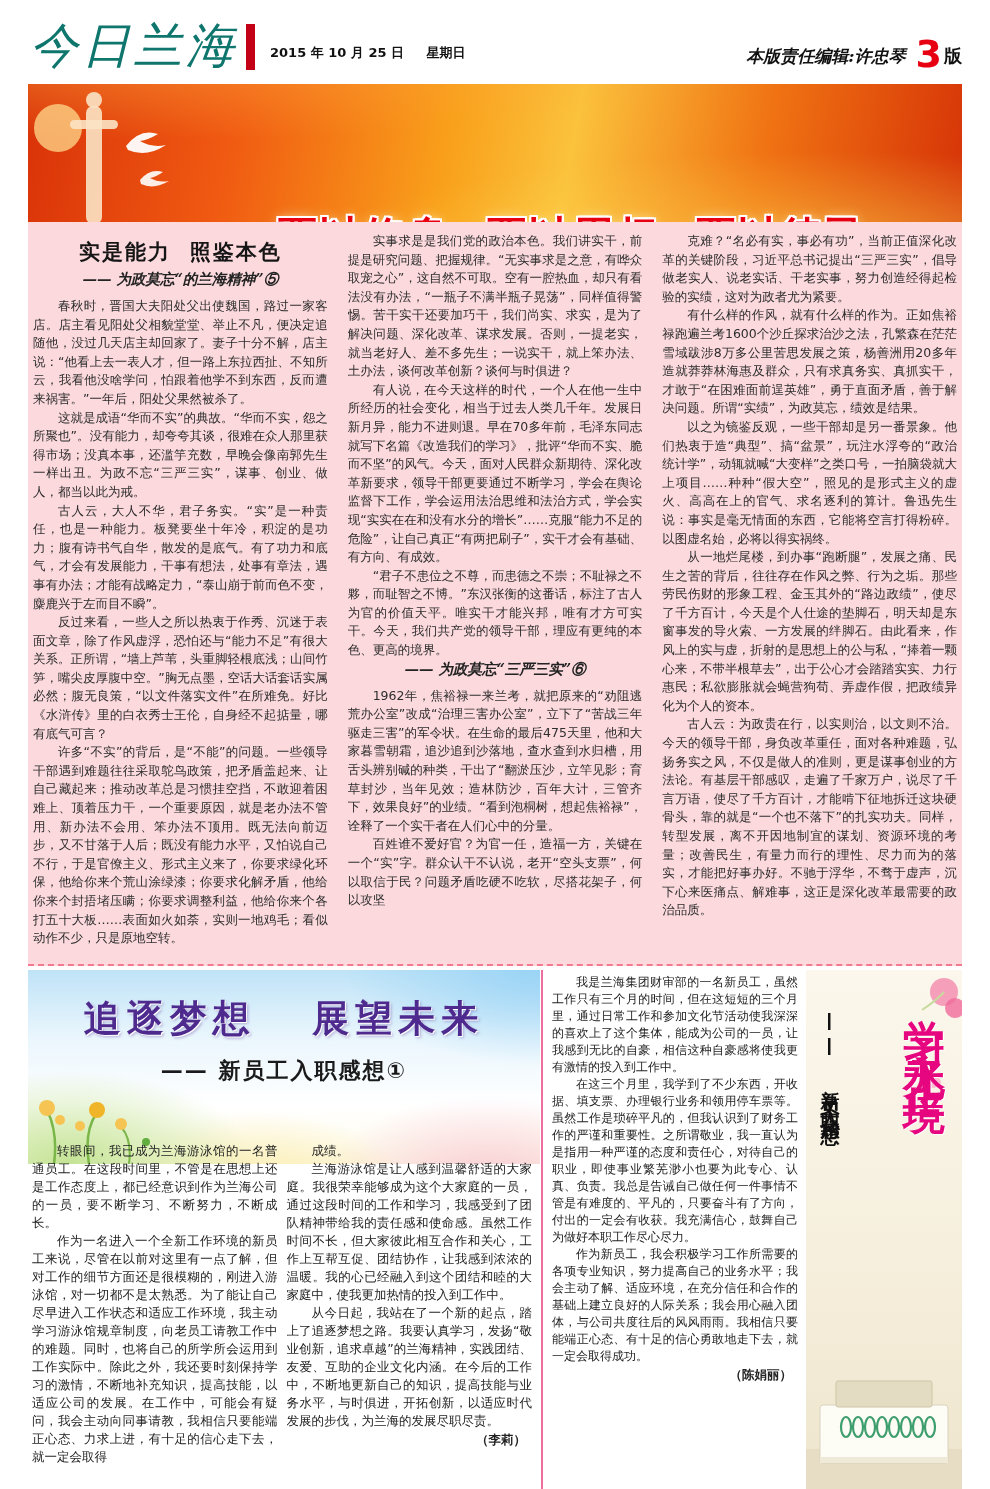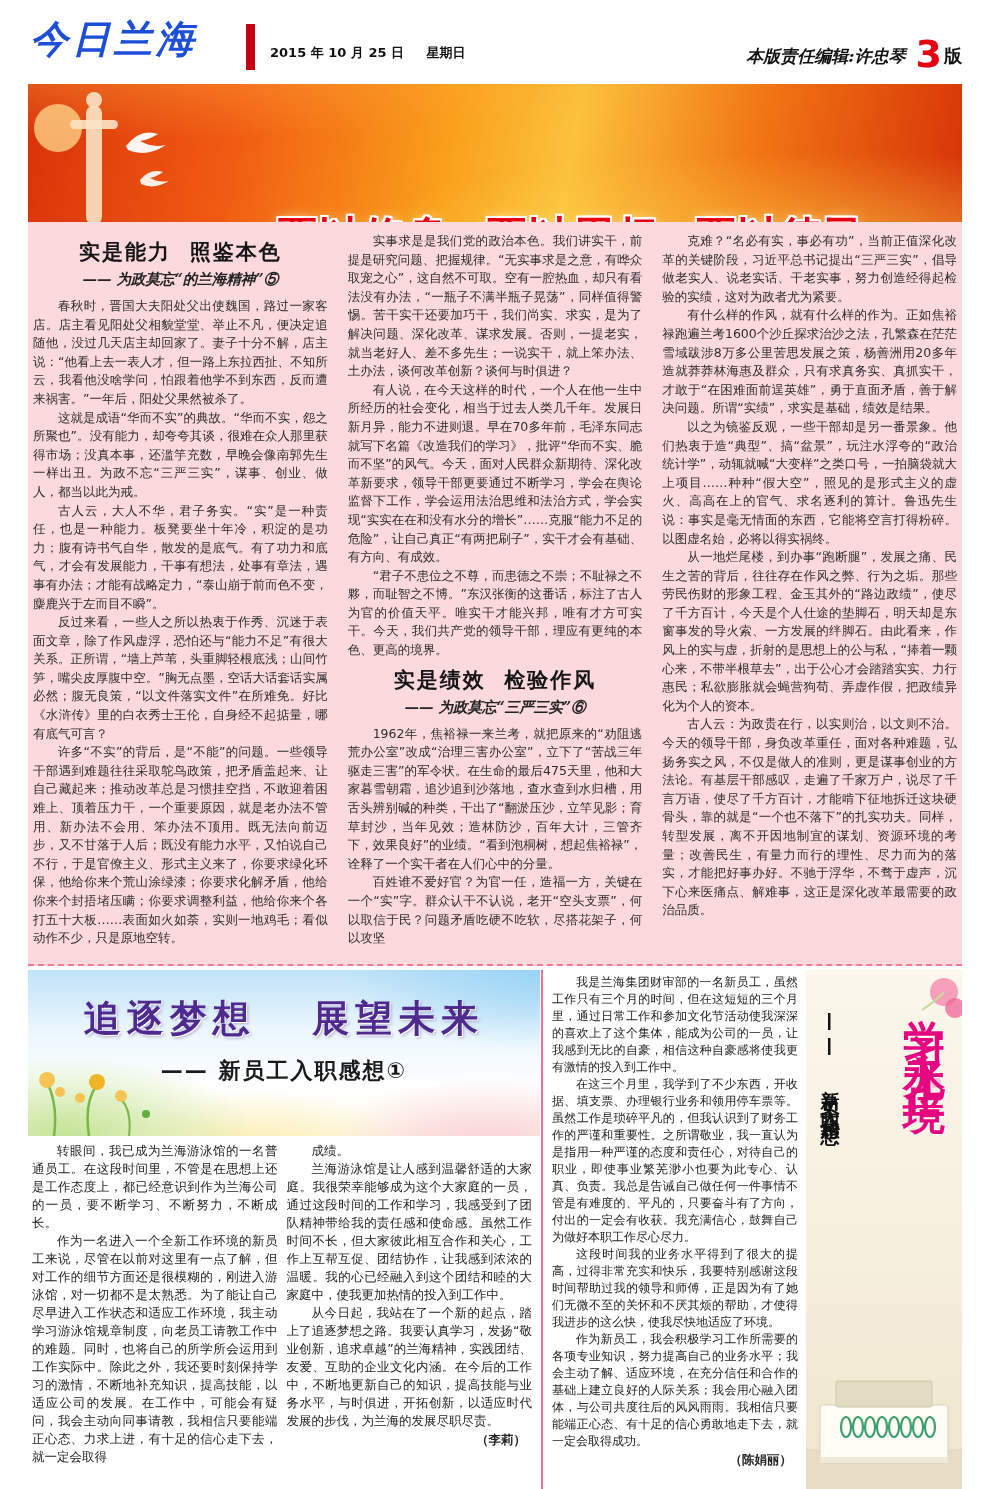--- a/index.html
+++ b/index.html
@@ -2,21 +2,21 @@
 <html><head>
 <meta charset="utf-8">
 <style>
   html,body{margin:0;padding:0;background:#ffffff;}
   .page{position:relative;width:990px;height:1489px;background:#fff;overflow:hidden;
         font-family:"DejaVu Sans",sans-serif;color:#222;}
 
   
   .masthead{position:absolute;left:28px;top:12px;width:934px;height:64px;}
   .logo{position:absolute;left:2px;top:2px;font-family:"DejaVu Serif",serif;
-        font-style:italic;font-weight:bold;font-size:38px;color:#1d4ed8;letter-spacing:4px;}
+        font-style:italic;font-weight:normal;font-size:48px;color:#0f766e;letter-spacing:4px;}
   .logo-bar{position:absolute;left:218px;top:12px;width:9px;height:46px;background:#c40017;}
   .mast-date{position:absolute;left:242px;top:32px;font-size:13px;font-weight:bold;color:#111;}
   .mast-date span{margin-right:18px;}
   .mast-right{position:absolute;right:0;bottom:4px;display:flex;align-items:flex-end;}
   .mast-editor{font-family:"DejaVu Serif",serif;font-style:italic;font-weight:bold;
                font-size:17px;color:#111;margin-right:10px;padding-bottom:4px;}
   .mast-pagenum{font-size:38px;font-weight:bold;color:#e60012;line-height:36px;}
   .mast-pagelabel{font-size:18px;font-weight:bold;color:#111;padding-bottom:4px;margin-left:2px;}
 
   
@@ -42,21 +42,21 @@
   .a-sub{margin:0 0 8px;text-align:center;font-family:"DejaVu Serif",serif;font-style:italic;
          font-weight:bold;font-size:14.5px;color:#222;}
   .acol p{margin:0;text-indent:2em;font-size:12.5px;line-height:18.6px;
           text-align:justify;color:#2d2d2d;}
 
   .divider-h{position:absolute;left:28px;top:964px;width:934px;height:0;
              border-top:2px dashed #f2798f;}
 
   
   .essay1{position:absolute;left:28px;top:970px;width:512px;height:519px;overflow:hidden;background:#fff;}
-  .essay1-header{position:relative;width:100%;height:166px;overflow:hidden;text-align:center;
+  .essay1-header{position:relative;width:100%;height:194px;overflow:hidden;text-align:center;
             background:
               radial-gradient(60% 80% at 8% 100%, rgba(190,225,140,.9) 0%, rgba(190,225,140,0) 60%),
               radial-gradient(50% 70% at 45% 115%, rgba(250,230,150,.8) 0%, rgba(250,230,150,0) 60%),
               radial-gradient(55% 75% at 90% 110%, rgba(248,190,205,.8) 0%, rgba(248,190,205,0) 60%),
               radial-gradient(70% 90% at 100% 0%, rgba(150,210,245,.9) 0%, rgba(150,210,245,0) 55%),
               linear-gradient(180deg,#bfe3f7 0%,#eaf6fd 35%,#ffffff 70%,#fdfbe9 100%);}
   .essay1-title{padding-top:24px;font-size:37px;font-weight:bold;color:#4e2a8e;
                 letter-spacing:6px;white-space:pre-wrap;
                 text-shadow:1px 1px 0 #fff,2px 2px 3px rgba(80,40,140,.35);}
   .essay1-sub{margin-top:12px;font-size:22px;font-weight:bold;color:#1a1a1a;letter-spacing:2px;}
@@ -127,31 +127,30 @@
           <p>反过来看，一些人之所以热衷于作秀、沉迷于表面文章，除了作风虚浮，恐怕还与“能力不足”有很大关系。正所谓，“墙上芦苇，头重脚轻根底浅；山间竹笋，嘴尖皮厚腹中空。”胸无点墨，空话大话套话实属必然；腹无良策，“以文件落实文件”在所难免。好比《水浒传》里的白衣秀士王伦，自身经不起掂量，哪有底气可言？</p>
           <p>许多“不实”的背后，是“不能”的问题。一些领导干部遇到难题往往采取鸵鸟政策，把矛盾盖起来、让自己藏起来；推动改革总是习惯挂空挡，不敢迎着困难上、顶着压力干，一个重要原因，就是老办法不管用、新办法不会用、笨办法不顶用。既无法向前迈步，又不甘落于人后；既没有能力水平，又怕说自己不行，于是官僚主义、形式主义来了，你要求绿化环保，他给你来个荒山涂绿漆；你要求化解矛盾，他给你来个封捂堵压瞒；你要求调整利益，他给你来个各打五十大板……表面如火如荼，实则一地鸡毛；看似动作不少，只是原地空转。</p>
         </div>
     </div>
     <div class="acol">
       <div>
           <p>实事求是是我们党的政治本色。我们讲实干，前提是研究问题、把握规律。“无实事求是之意，有哗众取宠之心”，这自然不可取。空有一腔热血，却只有看法没有办法，“一瓶子不满半瓶子晃荡”，同样值得警惕。苦干实干还要加巧干，我们尚实、求实，是为了解决问题、深化改革、谋求发展。否则，一提老实，就当老好人、差不多先生；一说实干，就上笨办法、土办法，谈何改革创新？谈何与时俱进？</p>
           <p>有人说，在今天这样的时代，一个人在他一生中所经历的社会变化，相当于过去人类几千年。发展日新月异，能力不进则退。早在70多年前，毛泽东同志就写下名篇《改造我们的学习》，批评“华而不实、脆而不坚”的风气。今天，面对人民群众新期待、深化改革新要求，领导干部更要通过不断学习，学会在舆论监督下工作，学会运用法治思维和法治方式，学会实现“实实在在和没有水分的增长”……克服“能力不足的危险”，让自己真正“有两把刷子”，实干才会有基础、有方向、有成效。</p>
           <p>“君子不患位之不尊，而患德之不崇；不耻禄之不夥，而耻智之不博。”东汉张衡的这番话，标注了古人为官的价值天平。唯实干才能兴邦，唯有才方可实干。今天，我们共产党的领导干部，理应有更纯的本色、更高的境界。</p>
         </div>
-      <h2 class="a-title">实是绩效  检验作风</h2>
       <div class="a-sub">—— 为政莫忘“三严三实”⑥</div>
       <div>
           <p>1962年，焦裕禄一来兰考，就把原来的“劝阻逃荒办公室”改成“治理三害办公室”，立下了“苦战三年驱走三害”的军令状。在生命的最后475天里，他和大家暮雪朝霜，追沙追到沙落地，查水查到水归槽，用舌头辨别碱的种类，干出了“翻淤压沙，立竿见影；育草封沙，当年见效；造林防沙，百年大计，三管齐下，效果良好”的业绩。“看到泡桐树，想起焦裕禄”，诠释了一个实干者在人们心中的分量。</p>
           <p>百姓谁不爱好官？为官一任，造福一方，关键在一个“实”字。群众认干不认说，老开“空头支票”，何以取信于民？问题矛盾吃硬不吃软，尽搭花架子，何以攻坚</p>
         </div>
     </div>
     <div class="acol">
       <div>
           <p>克难？“名必有实，事必有功”，当前正值深化改革的关键阶段，习近平总书记提出“三严三实”，倡导做老实人、说老实话、干老实事，努力创造经得起检验的实绩，这对为政者尤为紧要。</p>
-          <p>有什么样的作风，就有什么样的作为。正如焦裕禄跑遍兰考1600个沙丘探求治沙之法，孔繁森在茫茫雪域跋涉8万多公里苦思发展之策，杨善洲用20多年造就莽莽林海惠及群众，只有求真务实、真抓实干，才敢于“在困难面前逞英雄”，勇于直面矛盾，善于解决问题。所谓“实绩”，求实是基础，绩效是结果。</p>
+          <p>有什么样的作风，就有什么样的作为。正如焦裕禄跑遍兰考1600个沙丘探求治沙之法，孔繁森在茫茫雪域跋涉8万多公里苦思发展之策，杨善洲用20多年造就莽莽林海惠及群众，只有求真务实、真抓实干，才敢于“在困难面前逞英雄”，勇于直面矛盾，善于解决问题。所谓“实绩”，为政莫忘，绩效是结果。</p>
           <p>以之为镜鉴反观，一些干部却是另一番景象。他们热衷于造“典型”、搞“盆景”，玩注水浮夸的“政治统计学”，动辄就喊“大变样”之类口号，一拍脑袋就大上项目……种种“假大空”，照见的是形式主义的虚火、高高在上的官气、求名逐利的算计。鲁迅先生说：事实是毫无情面的东西，它能将空言打得粉碎。以图虚名始，必将以得实祸终。</p>
           <p>从一地烂尾楼，到办事“跑断腿”，发展之痛、民生之苦的背后，往往存在作风之弊、行为之垢。那些劳民伤财的形象工程、金玉其外的“路边政绩”，使尽了千方百计，今天是个人仕途的垫脚石，明天却是东窗事发的导火索、一方发展的绊脚石。由此看来，作风上的实与虚，折射的是思想上的公与私，“捧着一颗心来，不带半根草去”，出于公心才会踏踏实实、力行惠民；私欲膨胀就会蝇营狗苟、弄虚作假，把政绩异化为个人的资本。</p>
           <p>古人云：为政贵在行，以实则治，以文则不治。今天的领导干部，身负改革重任，面对各种难题，弘扬务实之风，不仅是做人的准则，更是谋事创业的方法论。有基层干部感叹，走遍了千家万户，说尽了千言万语，使尽了千方百计，才能啃下征地拆迁这块硬骨头，靠的就是“一个也不落下”的扎实功夫。同样，转型发展，离不开因地制宜的谋划、资源环境的考量；改善民生，有量力而行的理性、尽力而为的落实，才能把好事办好。不驰于浮华，不骛于虚声，沉下心来医痛点、解难事，这正是深化改革最需要的政治品质。</p>
         </div>
     </div>
   </section>
 
   <div class="divider-h"></div>
 
   <section class="essay1">
@@ -185,21 +184,20 @@
       </div>
     </div>
   </section>
 
   <div class="divider-v1"></div>
 
   <section class="essay2">
     <div>
         <p>我是兰海集团财审部的一名新员工，虽然工作只有三个月的时间，但在这短短的三个月里，通过日常工作和参加文化节活动使我深深的喜欢上了这个集体，能成为公司的一员，让我感到无比的自豪，相信这种自豪感将使我更有激情的投入到工作中。</p>
         <p>在这三个月里，我学到了不少东西，开收据、填支票、办理银行业务和领用停车票等。虽然工作是琐碎平凡的，但我认识到了财务工作的严谨和重要性。之所谓敬业，我一直认为是指用一种严谨的态度和责任心，对待自己的职业，即使事业繁芜渺小也要为此专心、认真、负责。我总是告诫自己做任何一件事情不管是有难度的、平凡的，只要奋斗有了方向，付出的一定会有收获。我充满信心，鼓舞自己为做好本职工作尽心尽力。</p>
-        <p>这段时间我的业务水平得到了很大的提高，过得非常充实和快乐，我要特别感谢这段时间帮助过我的领导和师傅，正是因为有了她们无微不至的关怀和不厌其烦的帮助，才使得我进步的这么快，使我尽快地适应了环境。</p>
         <p>作为新员工，我会积极学习工作所需要的各项专业知识，努力提高自己的业务水平；我会主动了解、适应环境，在充分信任和合作的基础上建立良好的人际关系；我会用心融入团体，与公司共度往后的风风雨雨。我相信只要能端正心态、有十足的信心勇敢地走下去，就一定会取得成功。</p>
       </div>
     <div class="author-line">（陈娟丽）</div>
   </section>
 
   <aside class="sidebar">
     <svg class="sidebar-flower" width="70" height="130" viewBox="0 0 70 130">
       <circle cx="52" cy="22" r="14" fill="#f48fb1" opacity="0.85"></circle>
       <circle cx="63" cy="38" r="10" fill="#f06a9b" opacity="0.8"></circle>
       <path d="M30 40 Q45 30 52 22" stroke="#c8da9e" stroke-width="2" fill="none"></path>

